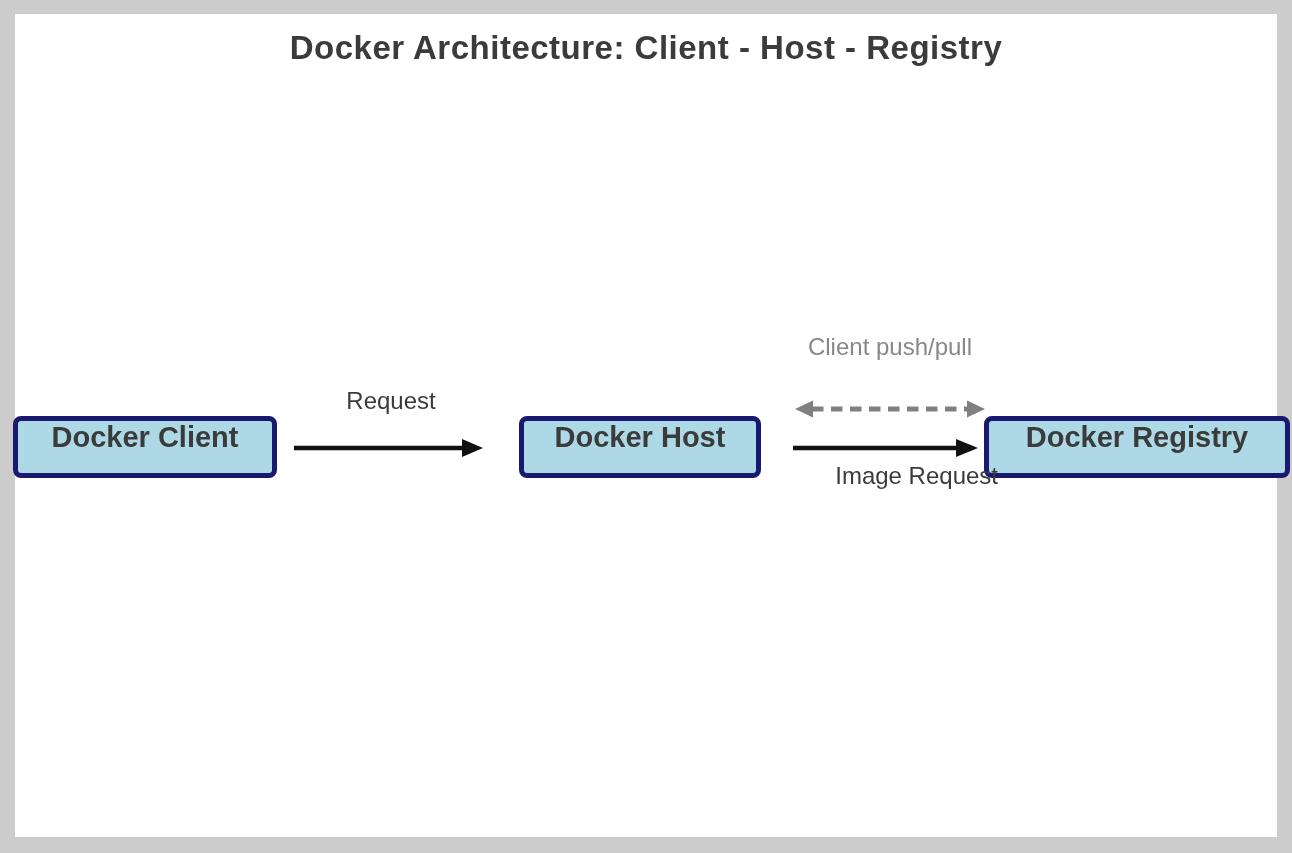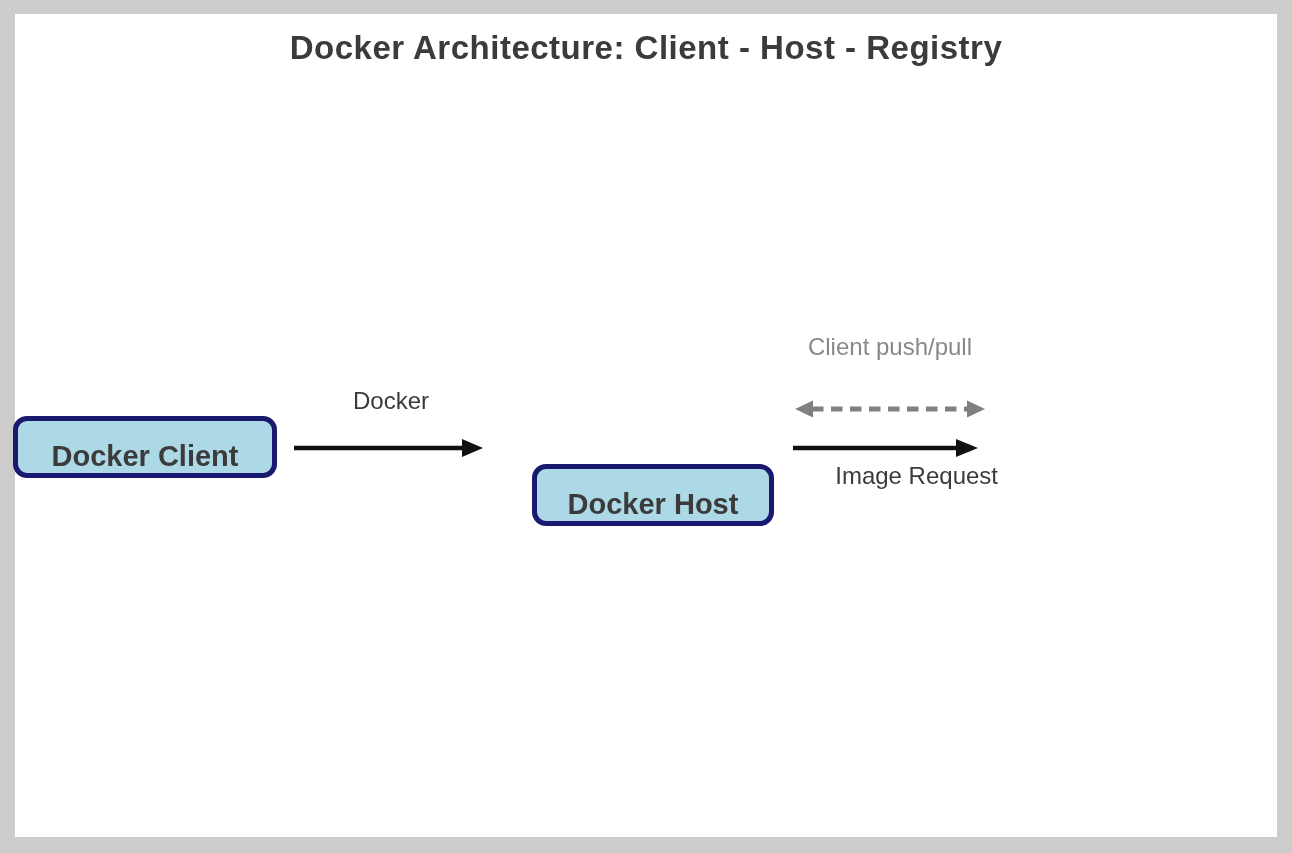--- a/index.html
+++ b/index.html
@@ -35,31 +35,31 @@
     font-weight:bold;
     letter-spacing:0.5px;
     color:var(--text-dark);
   }
   .node{
     position:absolute;
     top:416px;
     height:62px;
     background:var(--node-fill);
     border:5px solid var(--node-border);
-    border-radius:14px;
+    border-radius:8px;
     display:flex;
-    align-items:flex-end;
+    align-items:flex-start;
     justify-content:center;
     font-size:29px;
     font-weight:bold;
     color:var(--text-dark);
     white-space:nowrap;
   }
   .node-client{left:13px;width:264px;}
-  .node-host{left:532px;width:242px;margin-top:48px;}
+  .node-host{left:519px;width:242px;}
   .node-registry{left:984px;width:306px;}
   .edge-label{
     position:absolute;
     width:220px;
     text-align:center;
     font-size:24px;
     color:var(--text-dark);
     white-space:nowrap;
   }
   .label-command{left:281px;top:387px;}
@@ -84,22 +84,25 @@
   </div>
 
   <div class="node node-client">
     <span>Docker Client</span>
   </div>
 
   <div class="node node-host">
     <span>Docker Host</span>
   </div>
 
+  <div class="node node-registry">
+    <span>Docker Registry</span>
+  </div>
 
-  <div class="edge-label label-command">Docker</div>
+  <div class="edge-label label-command">Request</div>
   <svg class="arrow-svg svg-command" width="200" height="28">
     <line class="solid-arrow-line" x1="6" y1="14" x2="177" y2="14"></line>
     <polygon class="solid-arrow-head" points="174,5 195,14 174,23"></polygon>
   </svg>
 
   <div class="edge-label label-request">Image Request</div>
   <svg class="arrow-svg svg-request" width="200" height="28">
     <line class="solid-arrow-line" x1="5" y1="14" x2="170" y2="14"></line>
     <polygon class="solid-arrow-head" points="168,5 190,14 168,23"></polygon>
   </svg>

